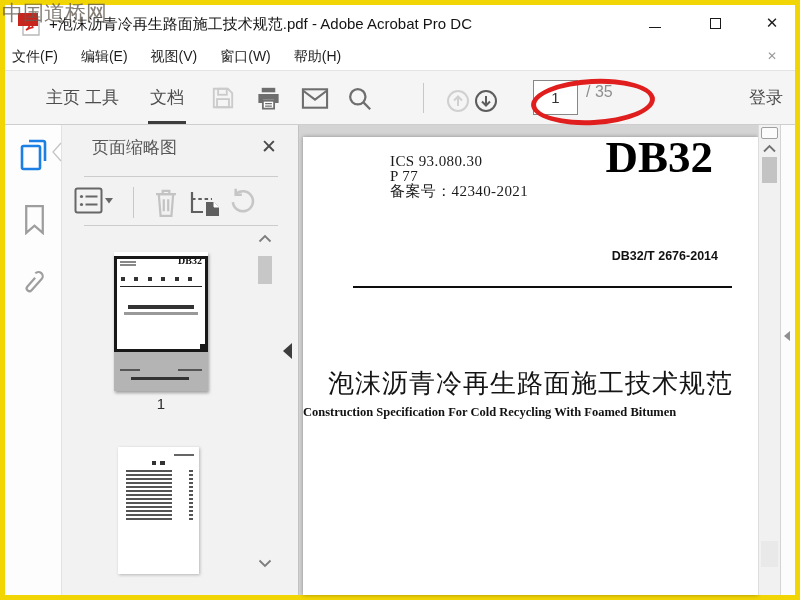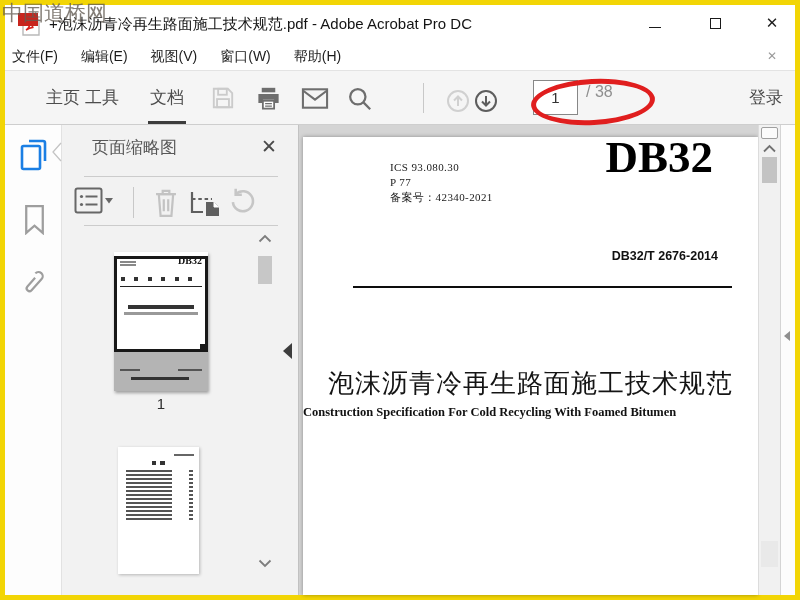--- a/index.html
+++ b/index.html
@@ -82,21 +82,21 @@
   .pscroll { position:absolute; left:194px; top:107px; width:18px; height:340px; }
   .ps-thumb { position:absolute; left:2px; top:24px; width:14px; height:28px; background:#c7c7c7; }
   .ps-up { position:absolute; left:2px; top:2px; } .ps-down { position:absolute; left:2px; bottom:4px; }
 
   .collapse-left { position:absolute; left:278px; top:338px; width:0; height:0;
       border-top:8px solid transparent; border-bottom:8px solid transparent; border-right:9px solid #3d3d3d; z-index:20; }
 
   
   .docarea { position:absolute; left:294px; top:120px; right:0; bottom:0; background:#d4d4d4; }
   .page { position:absolute; left:4px; top:12px; width:455px; bottom:0; background:#fff; box-shadow:0 0 4px rgba(0,0,0,.35); }
-  .ics-block { position:absolute; left:87px; top:23px; font-family:"Liberation Serif",serif; font-size:11px; color:#1a1a1a; line-height:15px; letter-spacing:.4px; white-space:nowrap; }
+  .ics-block { position:absolute; left:87px; top:17px; font-family:"Liberation Serif",serif; font-size:15px; color:#1a1a1a; line-height:15px; letter-spacing:.4px; white-space:nowrap; }
   .doc-code { position:absolute; right:45px; top:-6px; font-family:"Liberation Serif",serif; font-weight:bold; font-size:45px; color:#000; }
   .doc-region { position:absolute; left:52px; top:71px; font-size:21px; font-weight:600; color:#111; letter-spacing:38px; white-space:nowrap; }
   .doc-stdno { position:absolute; right:40px; top:112px; font-size:12.5px; font-weight:600; color:#111; }
   .doc-hr { position:absolute; left:50px; width:379px; top:149px; height:2.4px; background:#0d0d0d; }
   .doc-title { position:absolute; left:0; right:0; top:229px; text-align:center; font-size:26px; font-weight:500; color:#141414; letter-spacing:1px; white-space:nowrap; }
   .doc-subtitle { position:absolute; left:0; right:0; top:268px; text-align:left; font-family:"Liberation Serif",serif; font-weight:bold; font-size:12.5px; color:#111; white-space:nowrap; }
 
   .mscroll { position:absolute; left:459px; top:0; bottom:0; width:22px; background:#f1f1f1; border-left:1px solid #dcdcdc; }
   .ms-topbtn { position:absolute; left:2px; top:2px; width:17px; height:12px; background:#fbfbfb; border:1px solid #9f9f9f; border-radius:2px; }
   .ms-up { position:absolute; left:3px; top:19px; }
@@ -174,21 +174,21 @@
     <svg class="tbicon ic-up" width="24" height="24" viewBox="0 0 24 24" fill="none" stroke="#d0d0d0" stroke-width="2">
       <circle cx="12" cy="12" r="10"></circle>
       <path d="M12 17 V8 M8 11.5 L12 7.5 L16 11.5"></path>
     </svg>
     <svg class="tbicon ic-down" width="24" height="24" viewBox="0 0 24 24" fill="none" stroke="#5d5d5d" stroke-width="2">
       <circle cx="12" cy="12" r="10"></circle>
       <path d="M12 7 V16 M8 12.5 L12 16.5 L16 12.5"></path>
     </svg>
 
     <div class="page-box">1</div>
-    <span class="page-total">/ 38</span>
+    <span class="page-total">/ 35</span>
     <div class="red-ellipse"></div>
 
     <span class="signin">登录</span>
   </div>
 
   <div class="iconstrip">
     <svg class="strip-ic si-pages" width="32" height="34" viewBox="0 0 32 34">
       <path d="M11 3 h14 a2 2 0 0 1 2 2 v18" fill="none" stroke="#1b7fe4" stroke-width="2.6"></path>
       <rect x="4" y="8" width="18" height="23" rx="1.5" fill="#fff" stroke="#1b7fe4" stroke-width="2.6"></rect>
     </svg>

